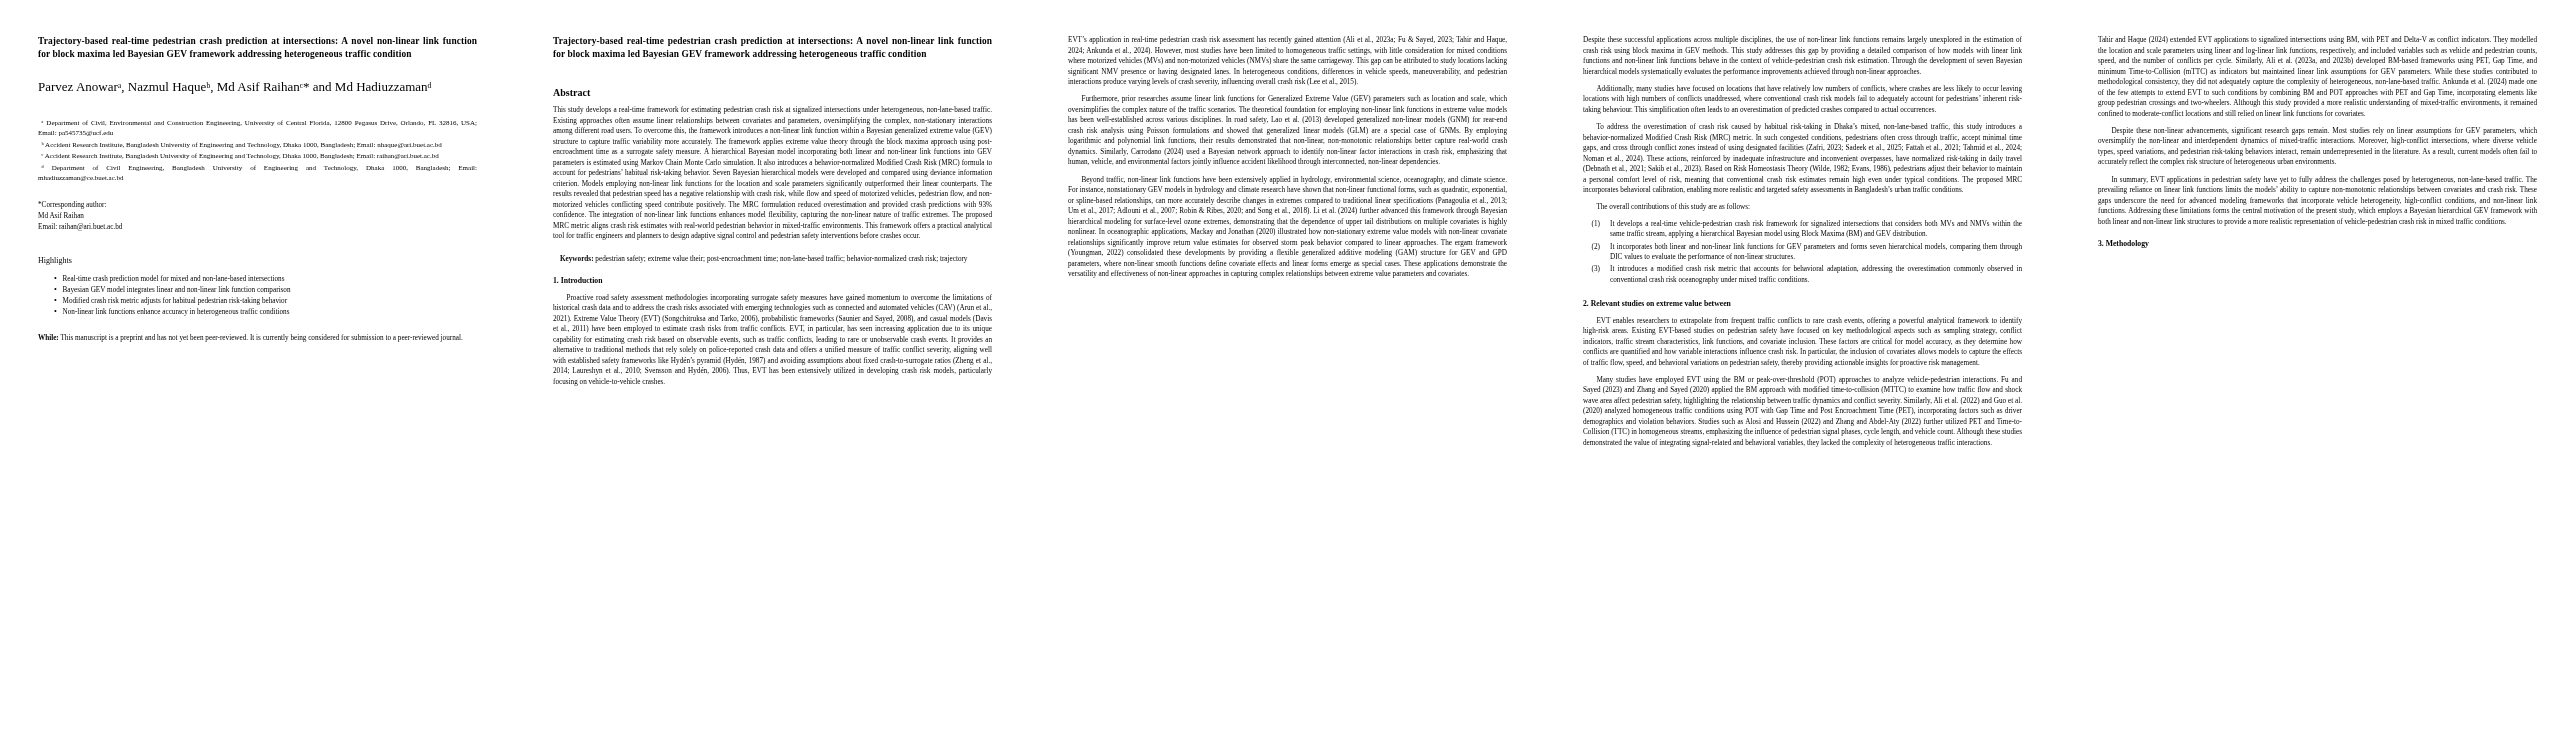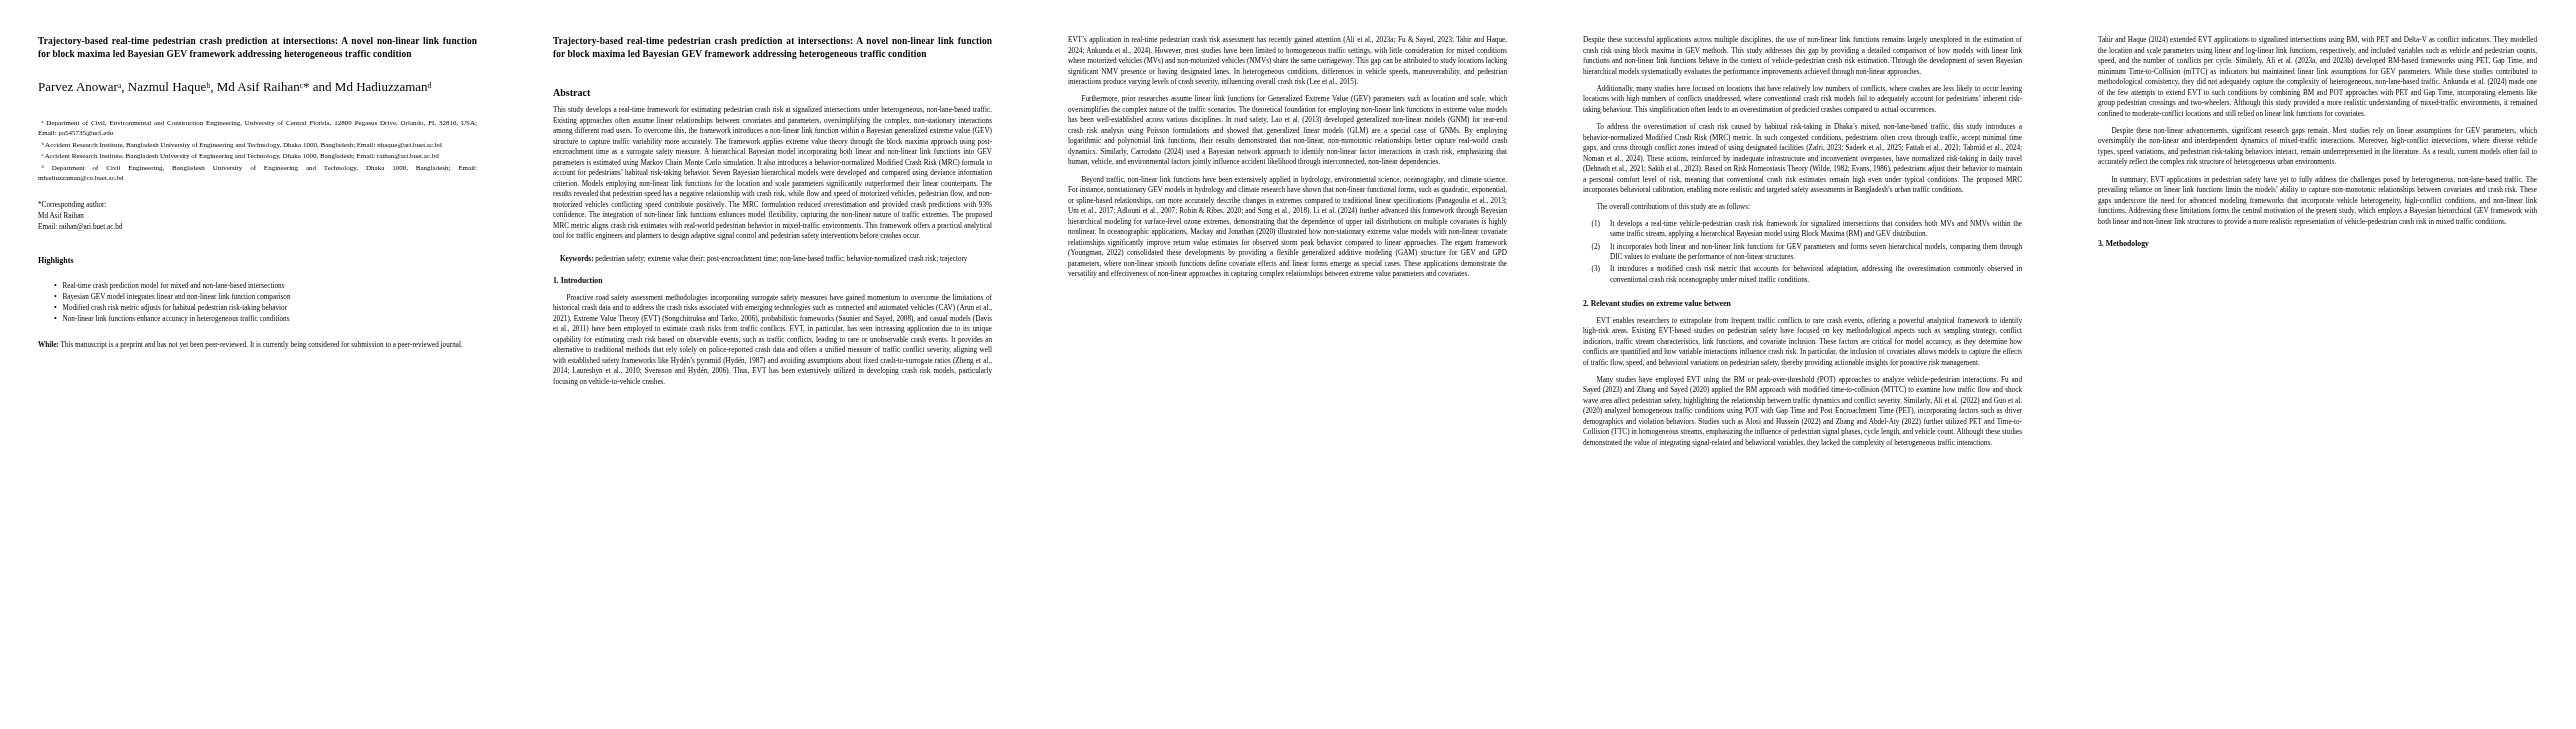--- a/index.html
+++ b/index.html
@@ -62,23 +62,23 @@
   .spacer-md { height: 16px; }
   .spacer-lg { height: 23px; }
 
   .corr {
     font-size: 7.2px;
     line-height: 1.5;
     margin: 0;
   }
 
   .h-section {
-    font-weight: bold;
+    font-weight: normal;
     font-size: 8px;
-    margin: 0 0 16px 0;
+    margin: 0 0 9px 0;
   }
   .h-abstract {
     font-weight: bold;
     font-size: 10px;
     margin: 0 0 7.3px 0;
   }
   .h-numbered {
     font-weight: bold;
     font-size: 7.7px;
     margin: 0 0 7.3px 0;

